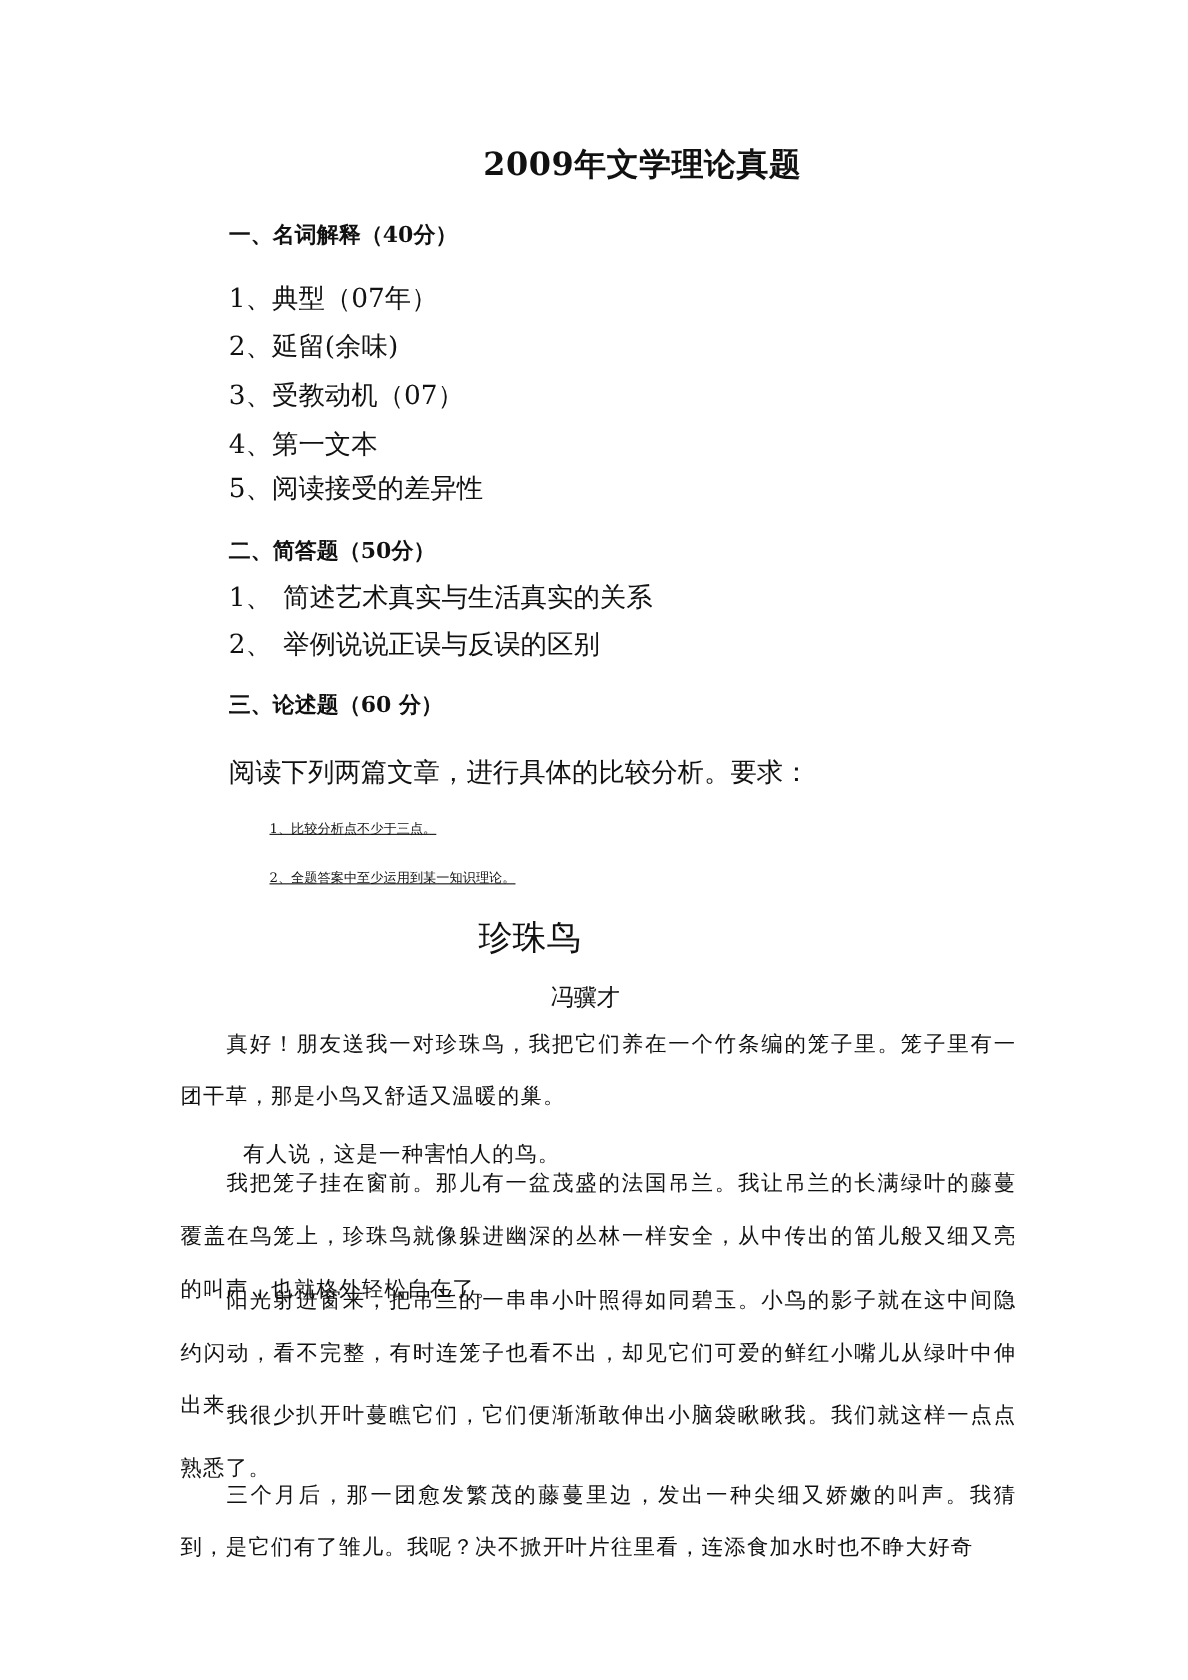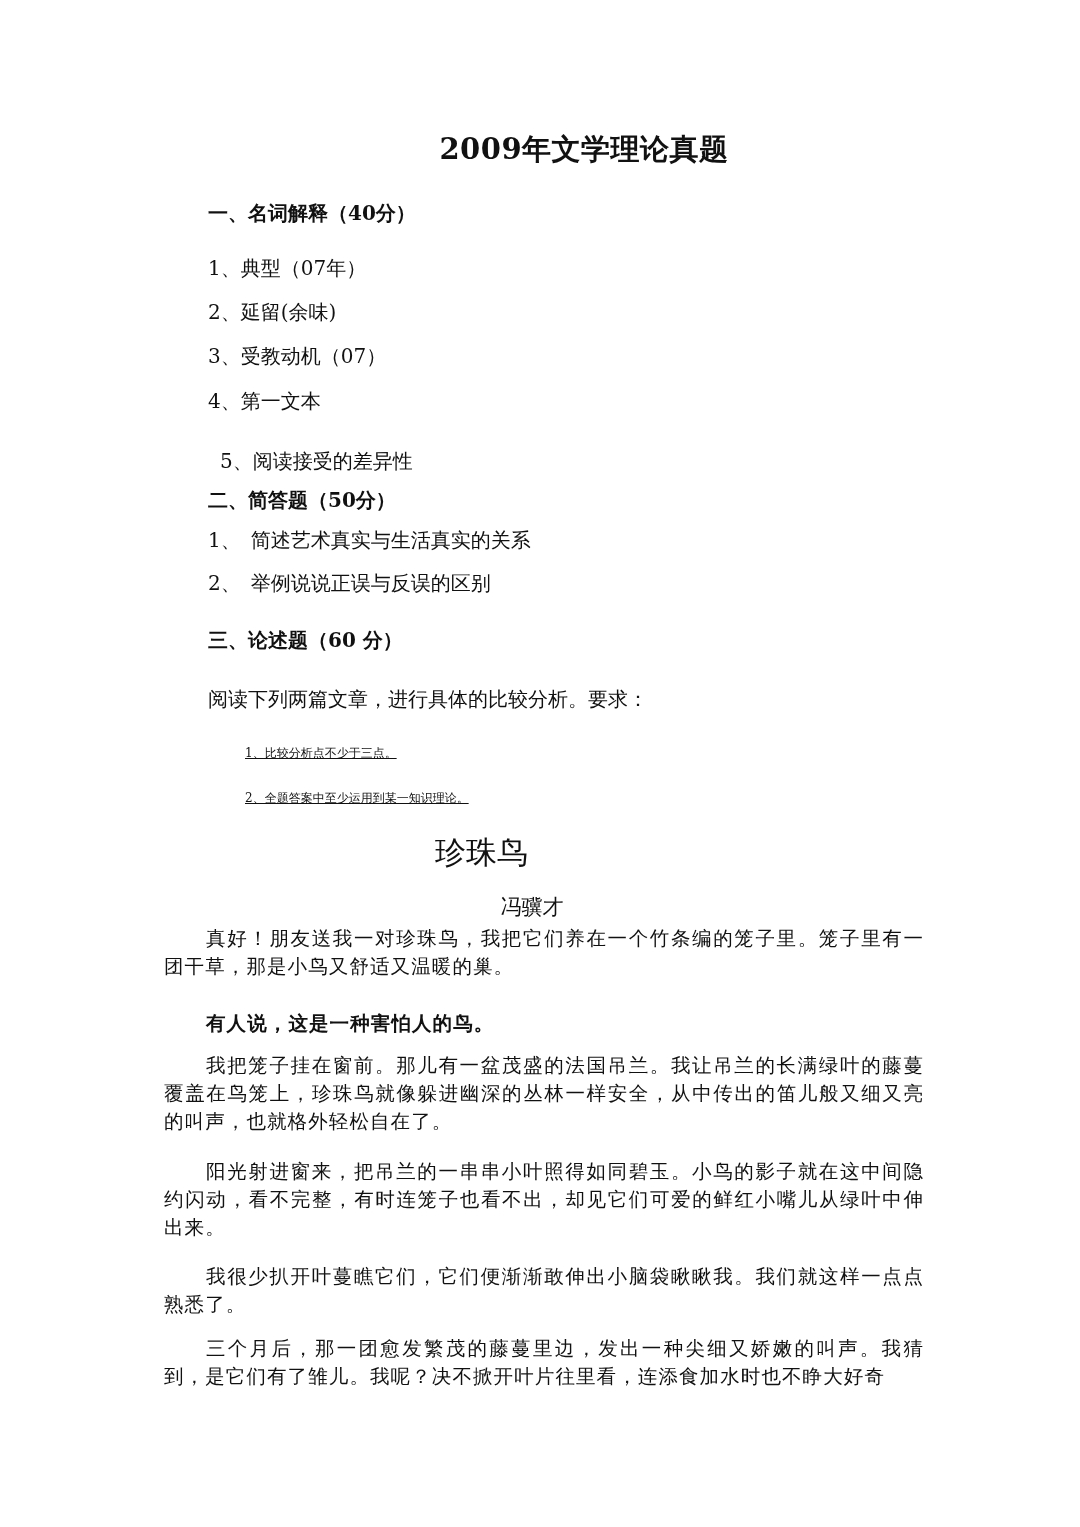--- a/index.html
+++ b/index.html
@@ -23,21 +23,21 @@
       font-weight: bold;
       letter-spacing: 0.5px;
     }
     .sec-head {
       left: 164px;
       font-size: 20px;
       font-weight: bold;
     }
     .item {
       left: 164px;
-      font-size: 20px;
+      font-size: 24px;
     }
     .item-indent {
       left: 201px;
       font-size: 12px;
       text-decoration: underline;
     }
     .num-gap { display: inline-block; width: 10px; }
     .article-title {
       left: 0; width: 875px; text-align: center;
       top: 832px;
@@ -46,57 +46,57 @@
     .author {
       left: 0; width: 976px; text-align: center;
       top: 893px;
       font-size: 21px;
     }
     .para {
       position: absolute;
       left: 164px;
       width: 760px;
       font-size: 19.5px;
-      line-height: 28px;
+      line-height: 48px;
       text-indent: 42px;
       text-align: justify;
       letter-spacing: 1.1px;
       white-space: normal;
     }
   </style>
 </head>
 <body>
 
 <div>
 
   <div class="abs title">2009年文学理论真题</div>
 
   <div class="abs sec-head" style="top:200px;">一、名词解释（40分）</div>
   <div class="abs item" style="top:255px;">1、典型（07年）</div>
   <div class="abs item" style="top:299px;">2、延留(余味)</div>
   <div class="abs item" style="top:343px;">3、受教动机（07）</div>
   <div class="abs item" style="top:388px;">4、第一文本</div>
-  <div class="abs item" style="top:448px;margin-left:12px;">5、阅读接受的差异性</div>
+  <div class="abs item" style="top:428px;">5、阅读接受的差异性</div>
 
   <div class="abs sec-head" style="top:487px;">二、简答题（50分）</div>
   <div class="abs item" style="top:527px;">
     <span>1、</span><span class="num-gap"></span><span>简述艺术真实与生活真实的关系</span>
   </div>
   <div class="abs item" style="top:570px;">
     <span>2、</span><span class="num-gap"></span><span>举例说说正误与反误的区别</span>
   </div>
 
   <div class="abs sec-head" style="top:627px;">三、论述题（60 分）</div>
   <div class="abs item" style="top:686px;">阅读下列两篇文章，进行具体的比较分析。要求：</div>
   <div class="abs item-indent" style="top:745px;">1、比较分析点不少于三点。</div>
   <div class="abs item-indent" style="top:790px;">2、全题答案中至少运用到某一知识理论。</div>
 
   <div class="abs article-title">珍珠鸟</div>
   <div class="abs author">冯骥才</div>
 
   <p class="para" style="top:925px; margin:0;">真好！朋友送我一对珍珠鸟，我把它们养在一个竹条编的笼子里。笼子里有一团干草，那是小鸟又舒适又温暖的巢。</p>
-  <p class="para" style="top:1010px; margin:0;font-weight:bold;">有人说，这是一种害怕人的鸟。</p>
+  <p class="para" style="top:1010px; margin:15px;">有人说，这是一种害怕人的鸟。</p>
   <p class="para" style="top:1052px; margin:0;">我把笼子挂在窗前。那儿有一盆茂盛的法国吊兰。我让吊兰的长满绿叶的藤蔓覆盖在鸟笼上，珍珠鸟就像躲进幽深的丛林一样安全，从中传出的笛儿般又细又亮的叫声，也就格外轻松自在了。</p>
   <p class="para" style="top:1158px; margin:0;">阳光射进窗来，把吊兰的一串串小叶照得如同碧玉。小鸟的影子就在这中间隐约闪动，看不完整，有时连笼子也看不出，却见它们可爱的鲜红小嘴儿从绿叶中伸出来。</p>
   <p class="para" style="top:1263px; margin:0;">我很少扒开叶蔓瞧它们，它们便渐渐敢伸出小脑袋瞅瞅我。我们就这样一点点熟悉了。</p>
   <p class="para" style="top:1335px; margin:0;">三个月后，那一团愈发繁茂的藤蔓里边，发出一种尖细又娇嫩的叫声。我猜到，是它们有了雏儿。我呢？决不掀开叶片往里看，连添食加水时也不睁大好奇</p>
 
 </div>
 
 </body></html>

